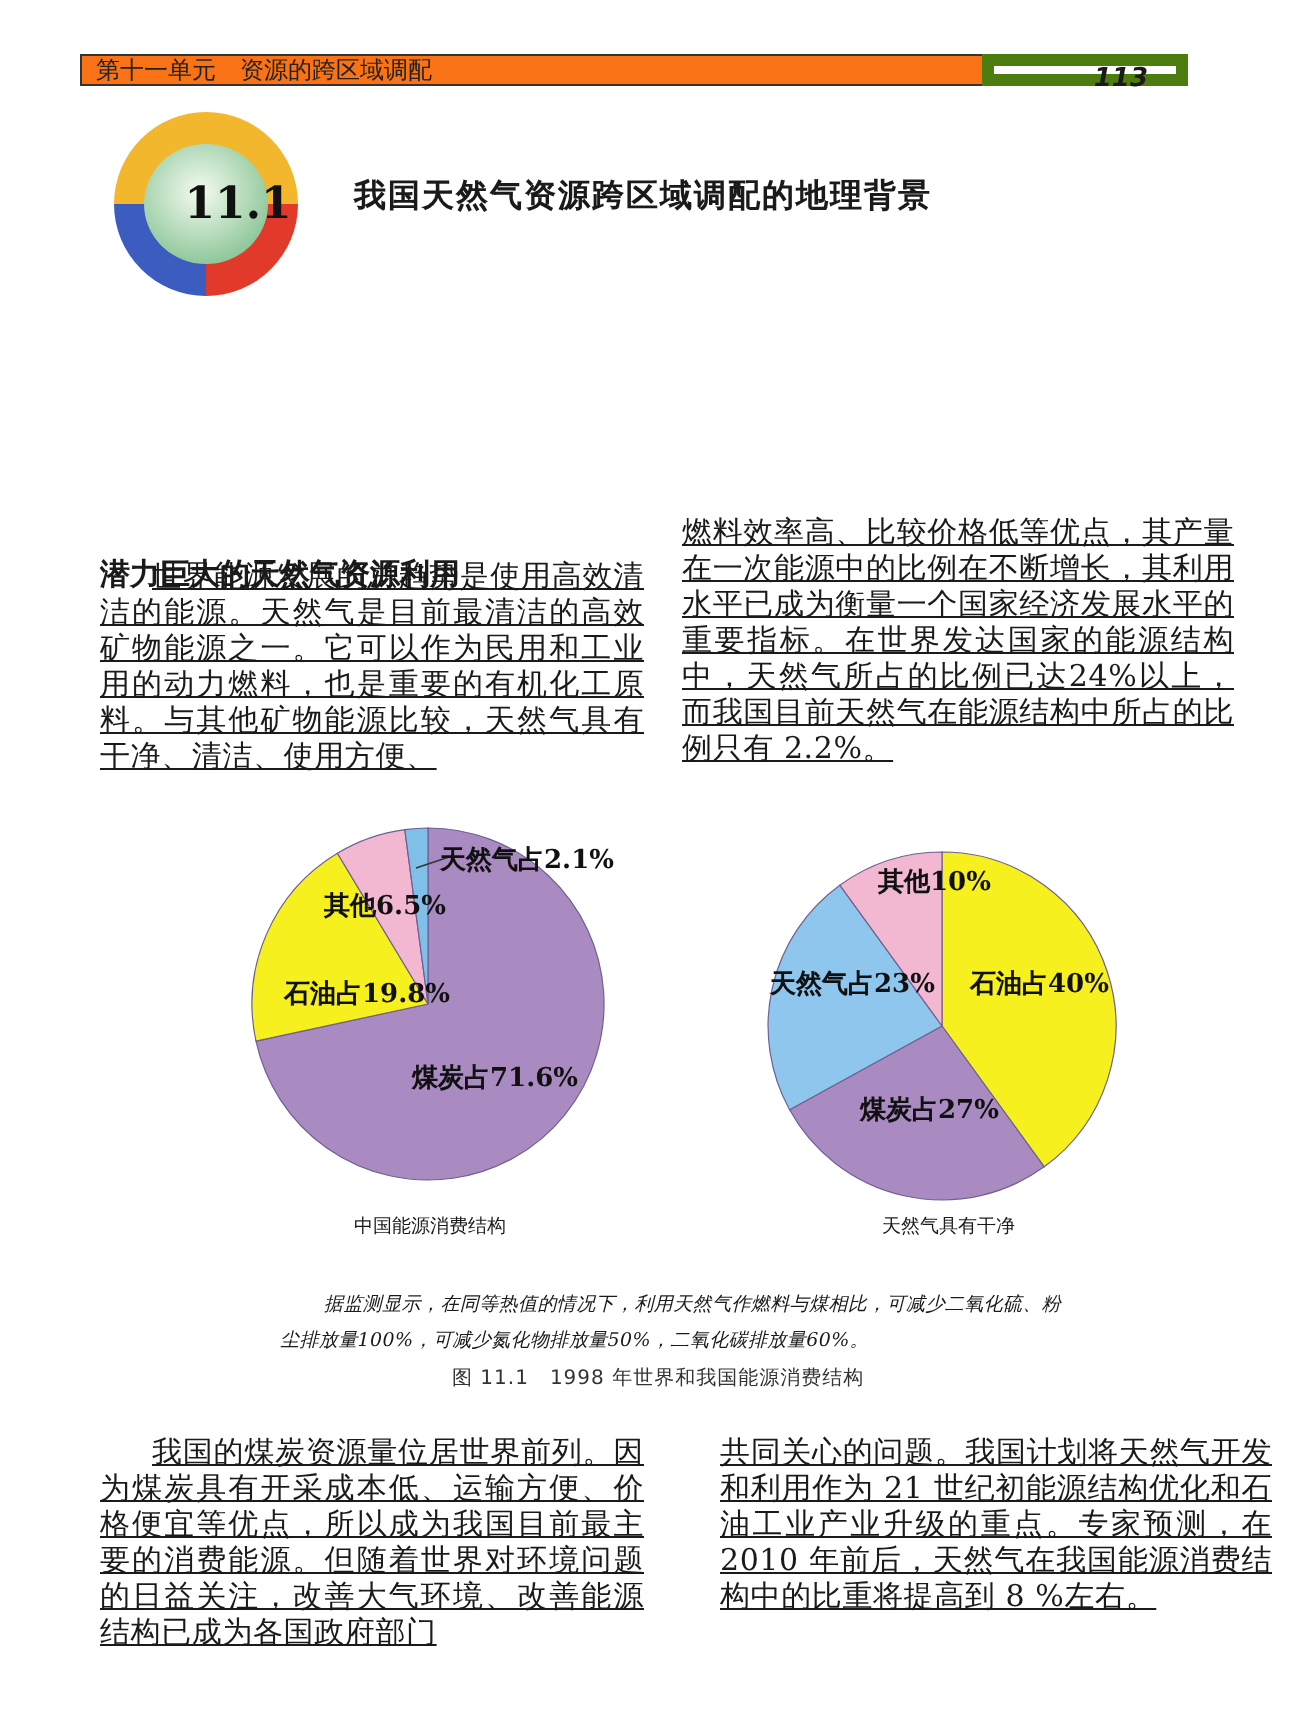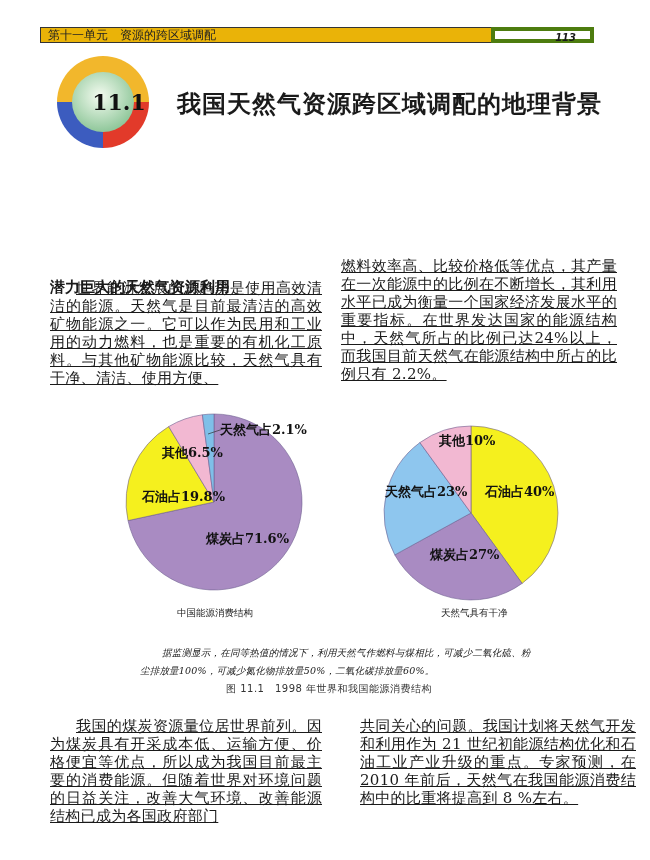--- a/index.html
+++ b/index.html
@@ -2,43 +2,43 @@
 <html><head>
 <meta charset="utf-8">
 <style>
   html, body { margin: 0; padding: 0; }
   body {
     width: 650px; height: 860px; background: #ffffff; position: relative; overflow: hidden;
     font-family: "DejaVu Serif", "Liberation Serif", serif; color: #1a1a1a;
   }
   .header-bar {
     position: absolute; left: 40px; top: 27px; width: 452px; height: 16px;
-    background: #eab308; border: 1px solid #333; box-sizing: border-box;
+    background: #f97316; border: 1px solid #333; box-sizing: border-box;
     font-family: "DejaVu Sans", sans-serif; font-size: 12px; line-height: 14px;
     padding-left: 7px; color: #222;
   }
   .header-bar span.gap { display: inline-block; width: 12px; }
   .page-num-box {
     position: absolute; left: 491px; top: 27px; width: 103px; height: 16px;
-    border: 4px solid #4d7c0f; box-sizing: border-box; background: #fff;
+    border: 6px solid #4d7c0f; box-sizing: border-box; background: #fff;
     font-family: "DejaVu Sans", sans-serif; font-style: italic; font-weight: bold;
-    font-size: 10px; line-height: 14px; text-align: right; padding-right: 14px;
+    font-size: 13px; line-height: 14px; text-align: right; padding-right: 14px;
   }
   .section-badge {
     position: absolute; left: 54px; top: 56px; width: 98px; height: 92px;
   }
   .section-badge svg { position: absolute; left: 0; top: 0; }
   .section-badge .num {
     position: absolute; left: 16px; top: 0; width: 98px; height: 92px;
     display: flex; align-items: center; justify-content: center;
     font-family: "DejaVu Serif", serif; font-weight: bold; font-size: 22px; color: #111;
   }
   .section-title {
     position: absolute; left: 177px; top: 88px;
-    font-family: "DejaVu Serif", serif; font-weight: bold; font-size: 24px; letter-spacing: 1px;
+    font-family: "DejaVu Serif", serif; font-weight: bold; font-size: 16px; letter-spacing: 1px;
   }
   .sub-heading {
     position: absolute; left: 50px; top: 262px;
     font-family: "DejaVu Sans", sans-serif; font-weight: bold; font-size: 15px; margin-top: 16px;
   }
   .para {
     position: absolute; font-size: 15px; line-height: 18px; text-align: justify;
     text-align-last: left; letter-spacing: 0.3px; text-decoration: underline;
   }
   .p1 { left: 50px; top: 279px; width: 272px; text-indent: 26px; }

